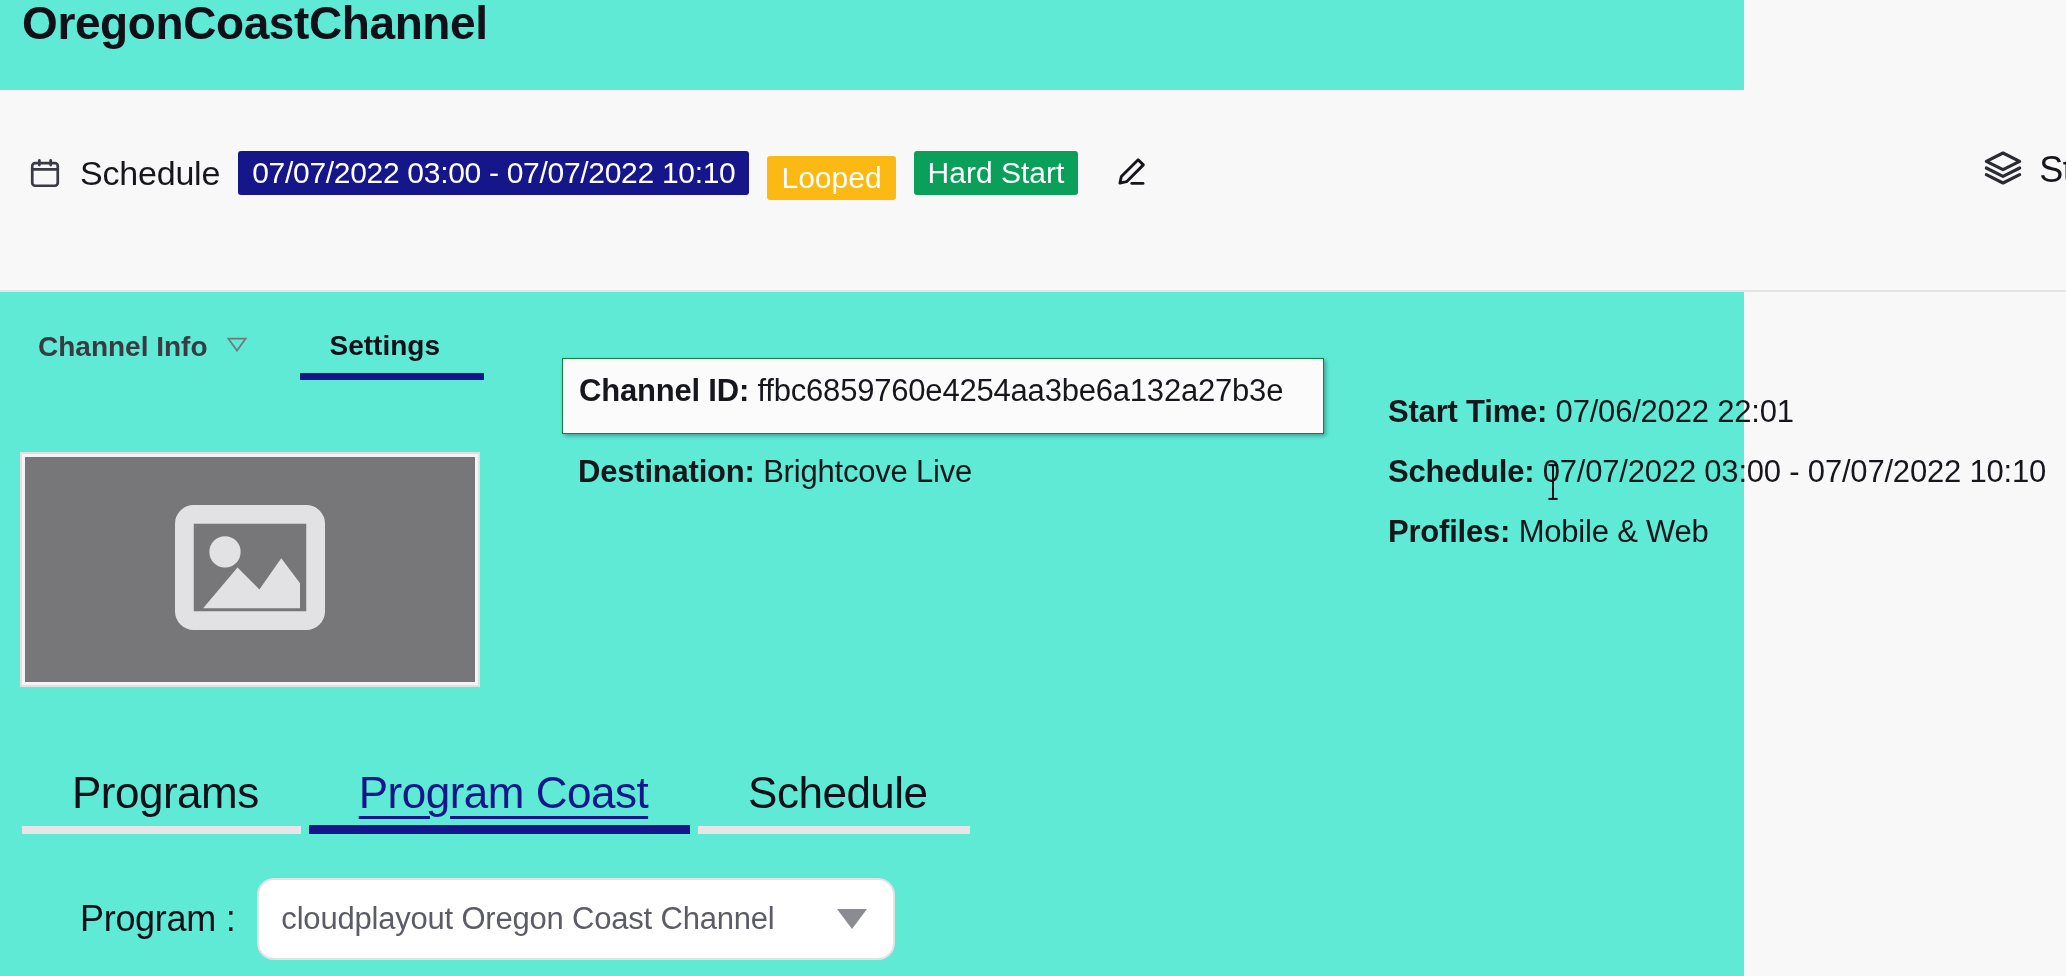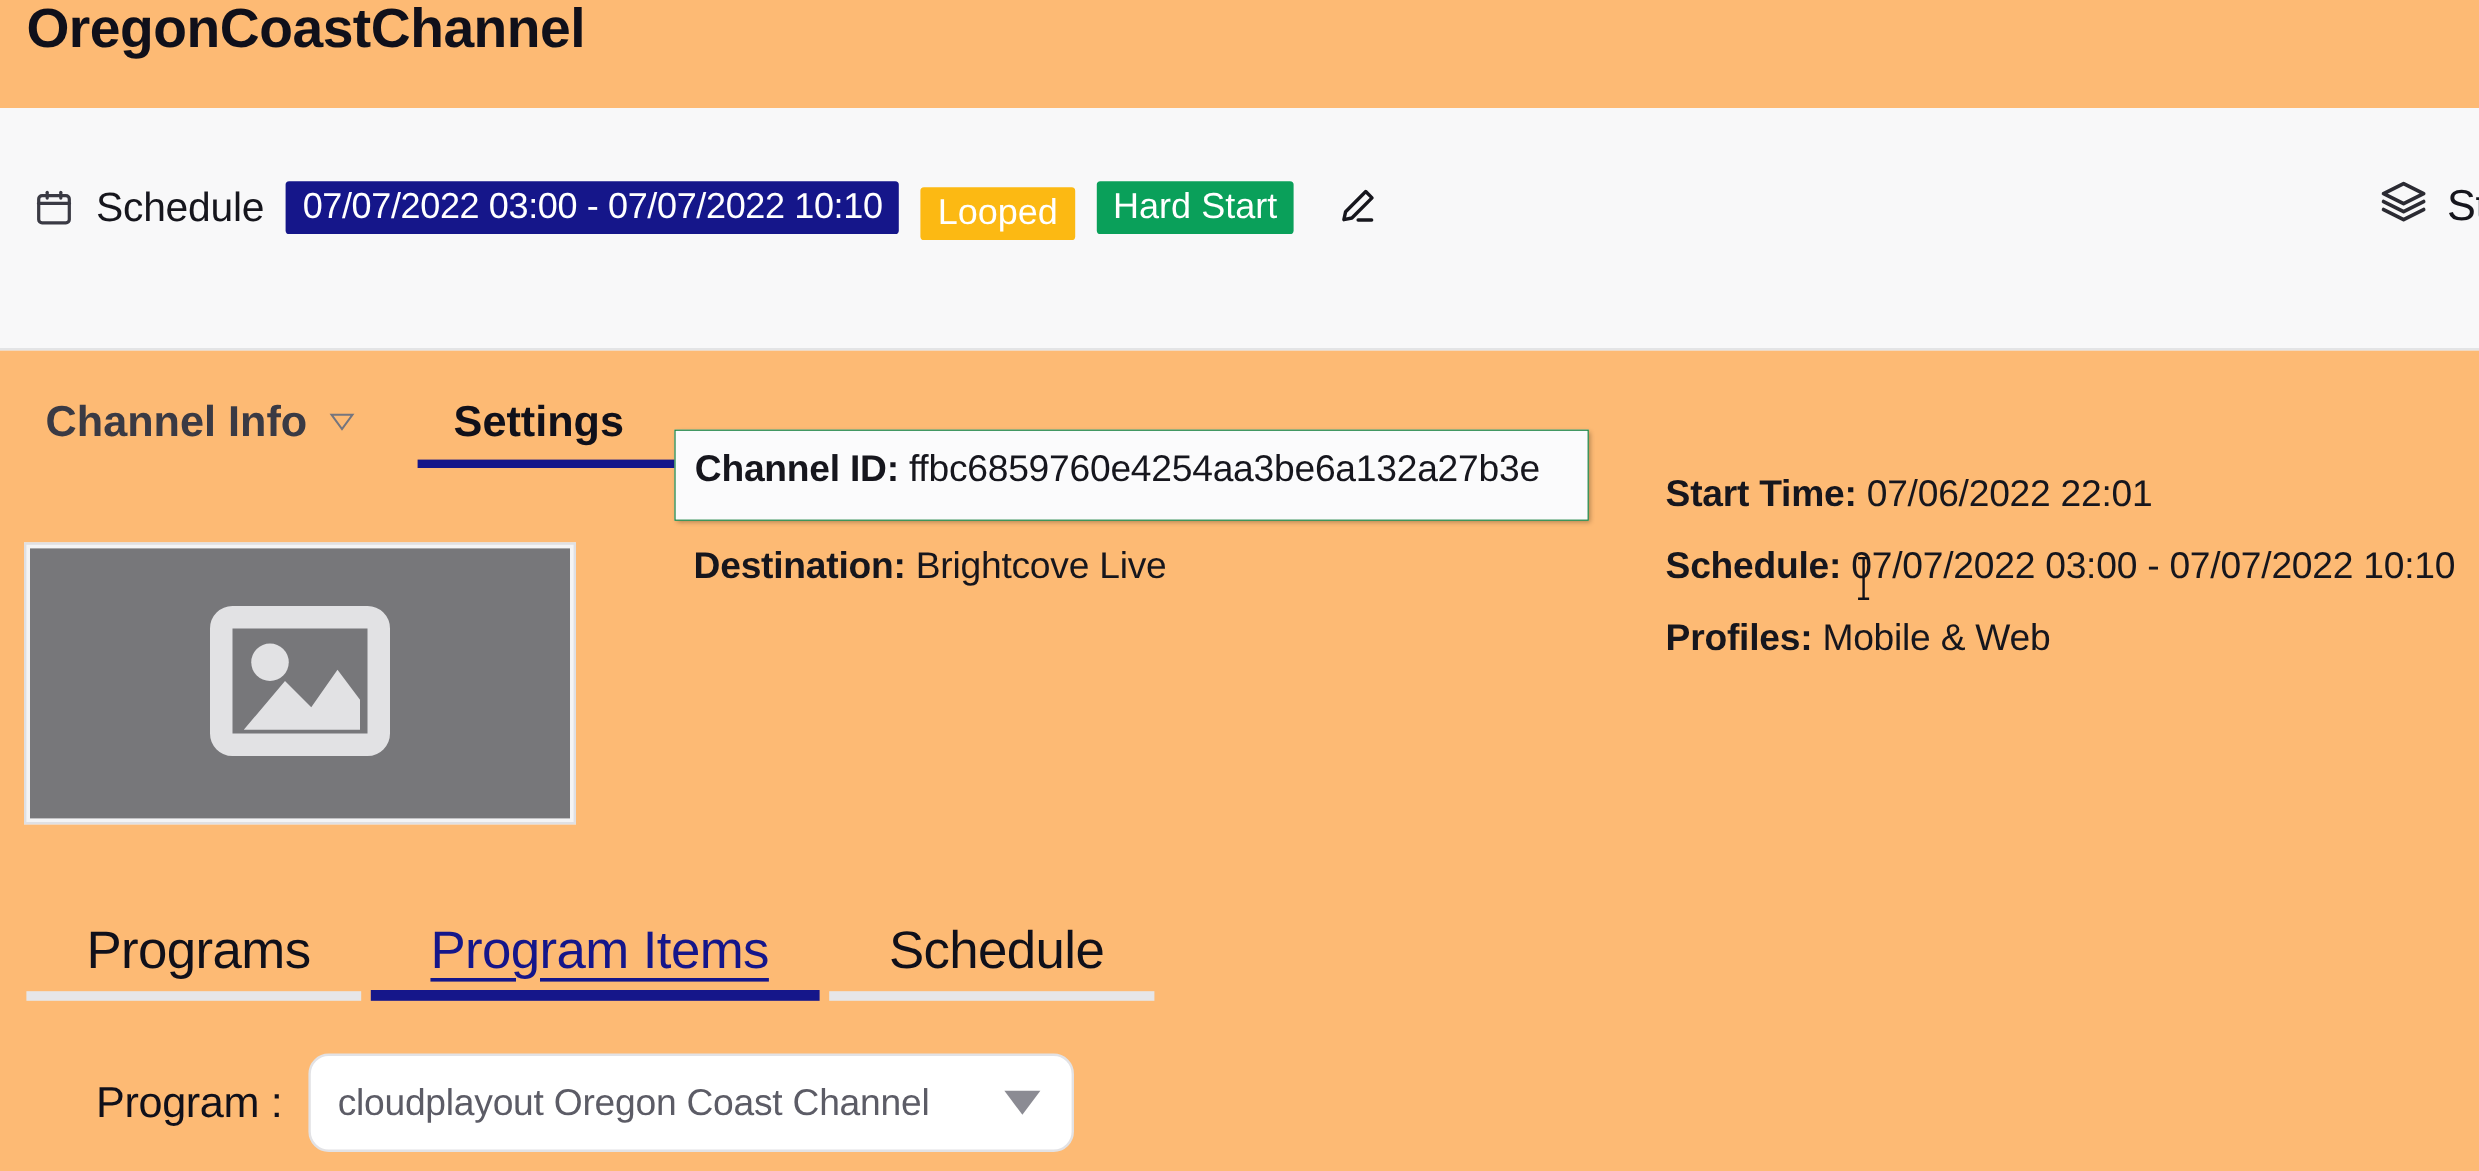--- a/index.html
+++ b/index.html
@@ -8,23 +8,23 @@
     width: 2066px;
     height: 976px;
     background: #f8f8f9;
     font-family: "Liberation Sans", sans-serif;
     color: #16161d;
     overflow: hidden;
   }
 
   .page {
     position: relative;
-    width: 2066px;
+    width: 1744px;
     height: 976px;
-    background: #fdba74;
+    background: #5eead4;
   }
 
   
   .page-title {
     position: absolute;
     left: 22px;
     top: -4px;
     font-size: 46px;
     font-weight: 700;
     letter-spacing: -0.4px;
@@ -119,21 +119,21 @@
     align-items: flex-start;
     gap: 0;
   }
 
   .subtab {
     position: relative;
     display: flex;
     align-items: center;
     gap: 16px;
     padding: 0 18px 18px 38px;
-    font-size: 36px;
+    font-size: 28px;
     font-weight: 700;
     color: #3a3a44;
     cursor: pointer;
     white-space: nowrap;
   }
   .subtab.settings {
     padding-left: 62px;
     padding-right: 44px;
     color: #10101a;
   }
@@ -413,21 +413,21 @@
       <path d="M2 2 h6"></path>
       <path d="M2 24 h6"></path>
     </svg>
   </span>
 
   <div class="bottom-tabs">
     <div class="btab">
       <span>Programs</span>
     </div>
     <div class="btab active">
-      <span>Program Items</span>
+      <span>Program Coast</span>
     </div>
     <div class="btab">
       <span>Schedule</span>
     </div>
   </div>
 
   <div class="program-row">
     <span class="program-label">Program :</span>
     <div class="program-select">
       <span class="sel-value">cloudplayout Oregon Coast Channel</span>

